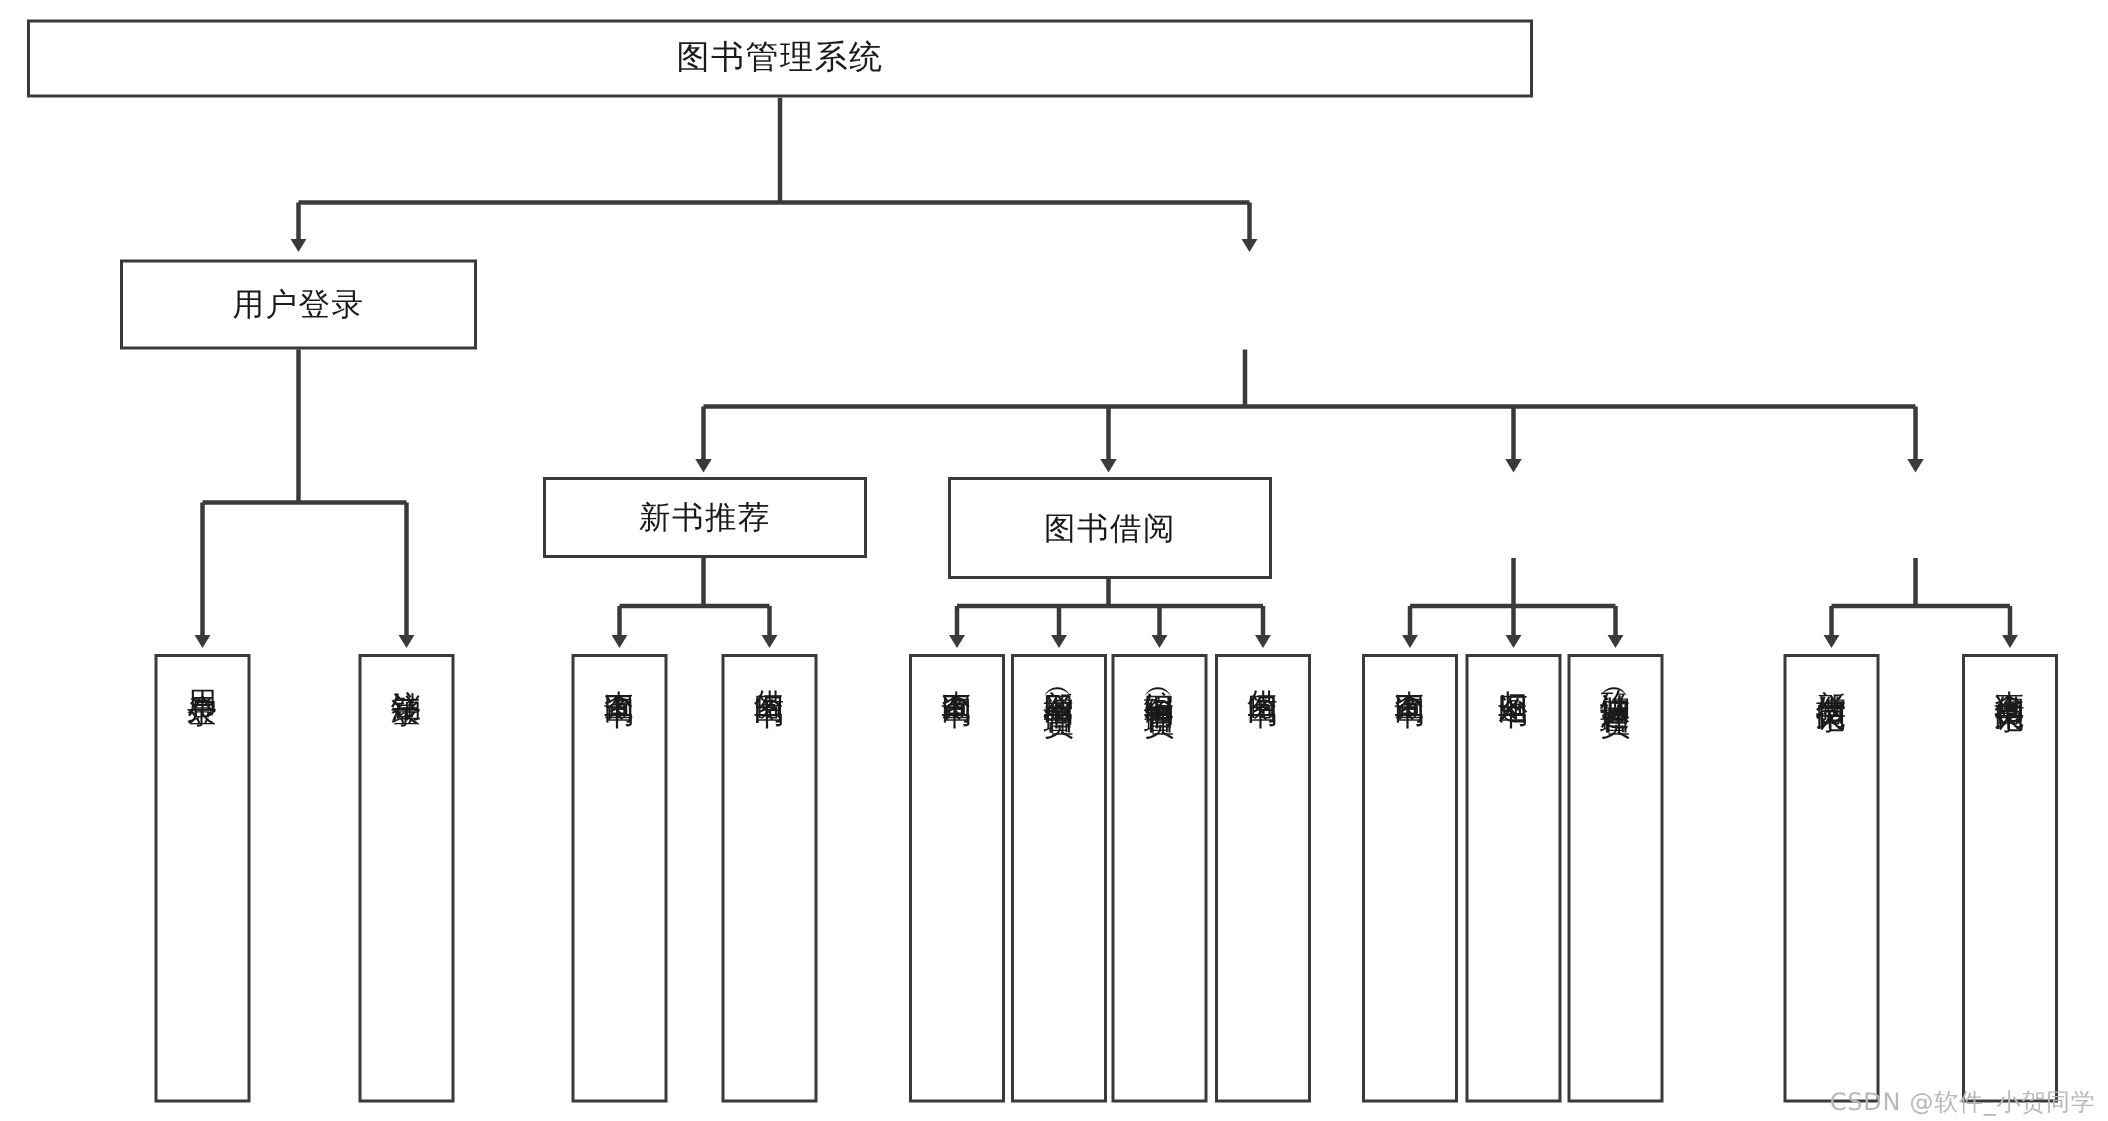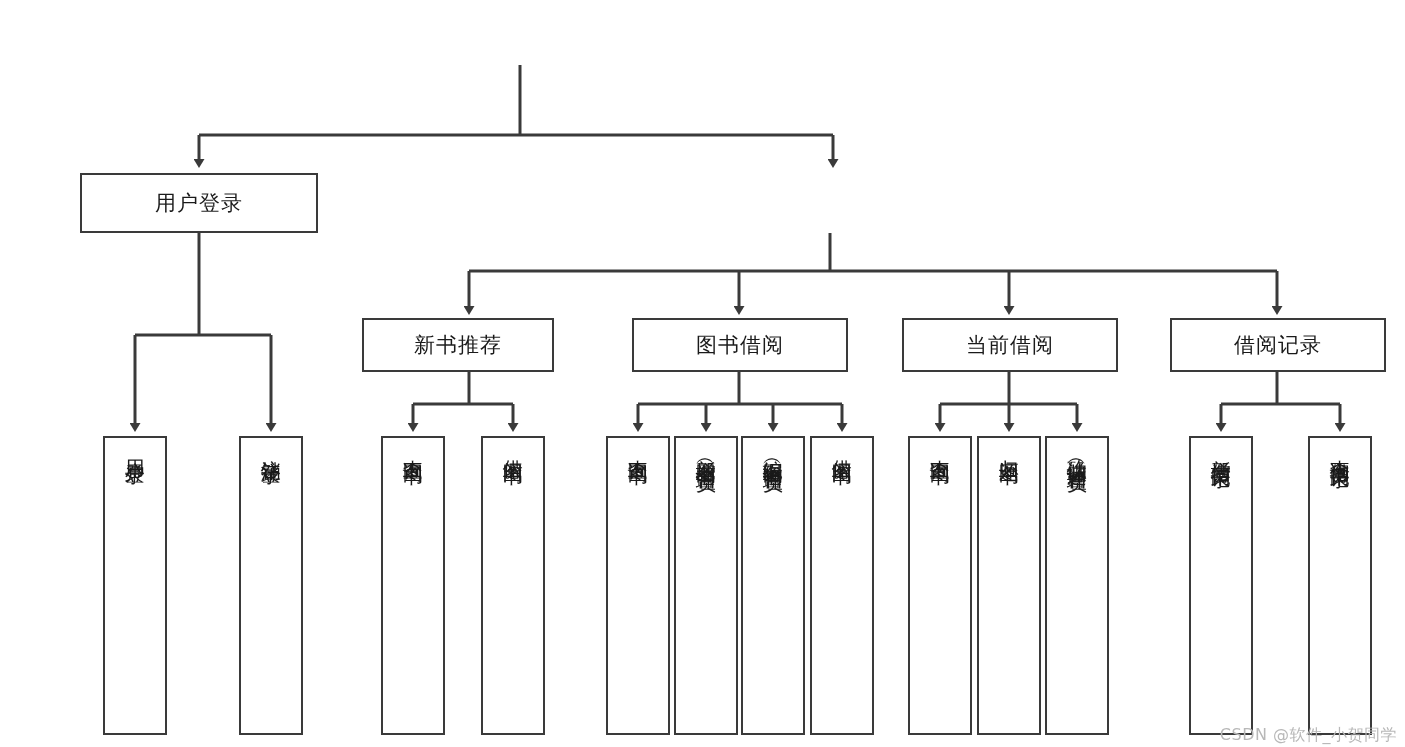--- a/index.html
+++ b/index.html
@@ -127,41 +127,38 @@
       <path d="M1009,404 L1009,424" marker-end="url(#arrow)"></path>
       <path d="M1077,404 L1077,424" marker-end="url(#arrow)"></path>
 
       <path d="M1277,372 L1277,404"></path>
       <path d="M1221,404 L1340,404"></path>
       <path d="M1221,404 L1221,424" marker-end="url(#arrow)"></path>
       <path d="M1340,404 L1340,424" marker-end="url(#arrow)"></path>
     </g>
   </svg>
 
+  <div class="node horiz root" style="left:18px; top:13px; width:1004px; height:52px;">
+    <span class="label">图书管理系统</span>
+  </div>
 
   <div class="node horiz" style="left:80px; top:173px; width:238px; height:60px;">
     <span class="label">用户登录</span>
   </div>
 
 
-  <div class="node horiz" style="left:362px; top:318px; width:192px; height:54px;">
+  <div class="node horiz" style="left:362px; top:318px; width:216px; height:54px;">
     <span class="label">新书推荐</span>
   </div>
 
-  <div class="node horiz" style="left:632px; top:318px; width:216px; height:54px;">
+  <div class="node horiz" style="left:632px; top:318px; width:216px; height:68px;">
     <span class="label">图书借阅</span>
   </div>
 
-  <div class="node horiz" style="left:902px; top:318px; width:216px; height:54px;">
-    <span class="label">当前借阅</span>
-  </div>
-
-  <div class="node horiz" style="left:1170px; top:318px; width:216px; height:54px;">
-    <span class="label">借阅记录</span>
-  </div>
+
 
   <div class="node vert" style="left:103px; top:436px; width:64px; height:299px;">
     <span class="label">用户登录</span>
   </div>
 
   <div class="node vert" style="left:239px; top:436px; width:64px; height:299px;">
     <span class="label">注销登录</span>
   </div>
 
   <div class="node vert" style="left:381px; top:436px; width:64px; height:299px;">

